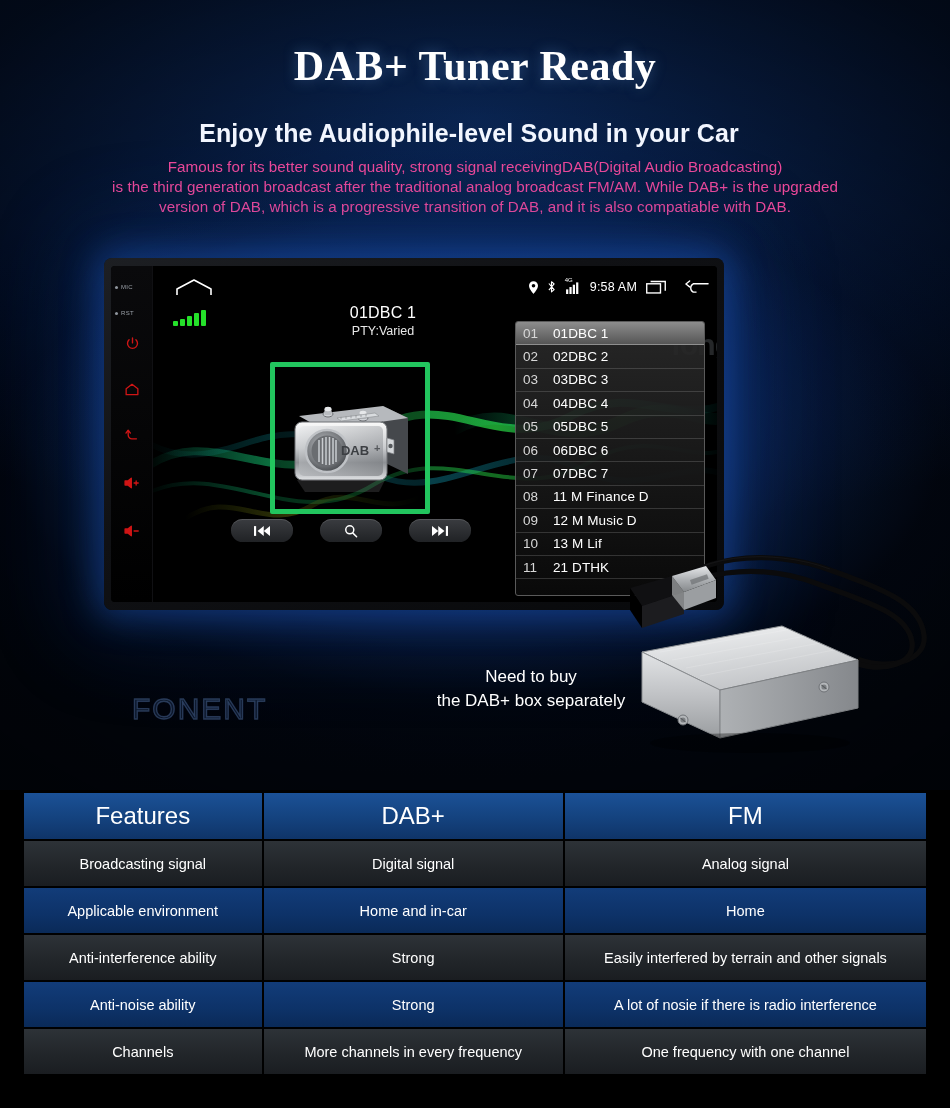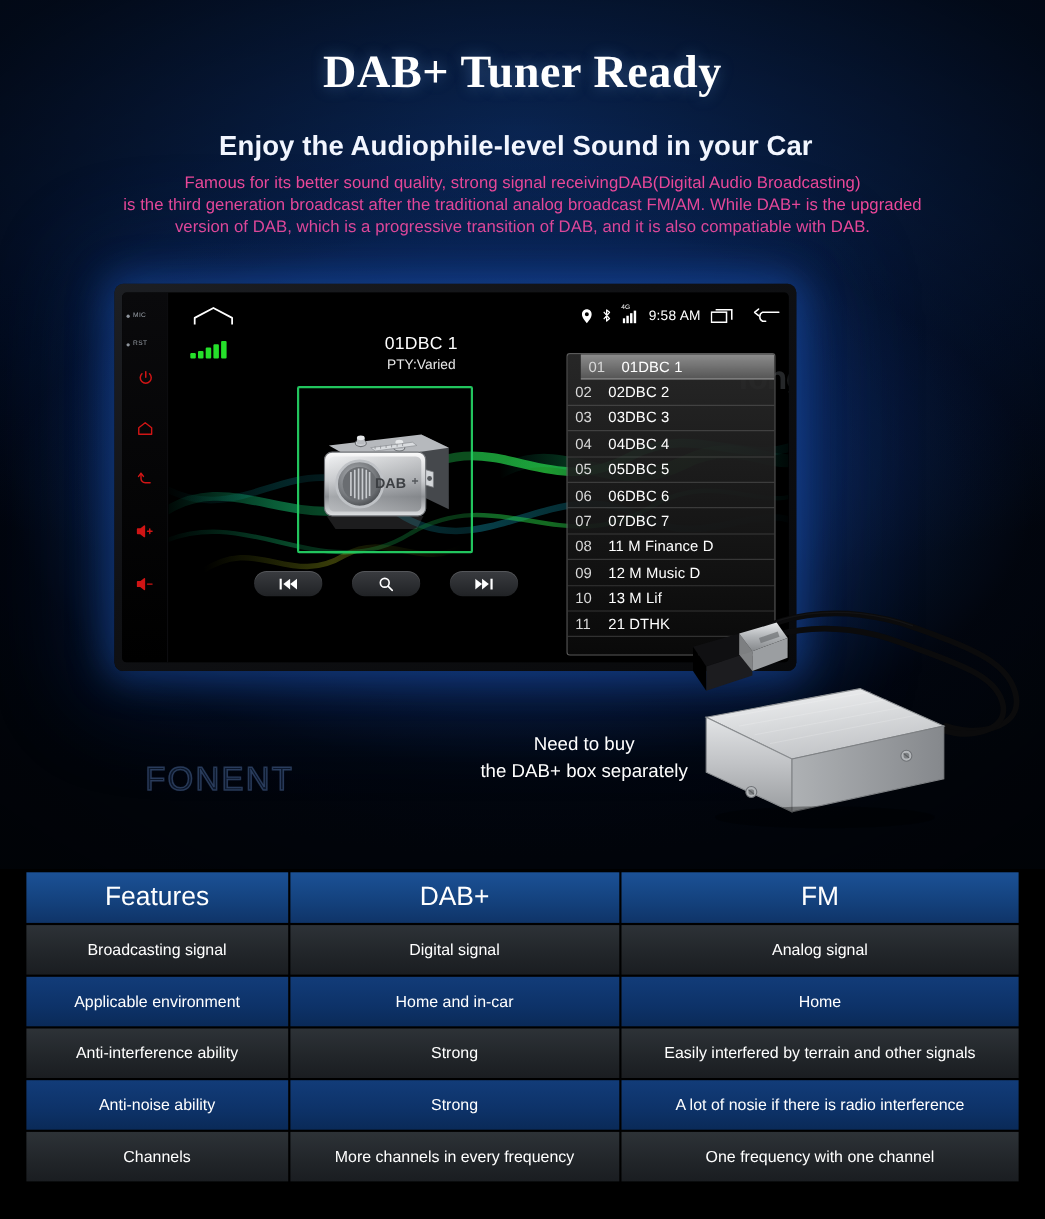--- a/index.html
+++ b/index.html
@@ -123,22 +123,22 @@
   .stationname {
     position: absolute; left: 110px; top: 38px; width: 240px;
     text-align: center; color: #fff; font-size: 16px; letter-spacing: .2px;
   }
   .pty {
     position: absolute; left: 110px; top: 58px; width: 240px;
     text-align: center; color: #e8e8e8; font-size: 12.5px;
   }
 
   .artbox {
-    position: absolute; left: 117px; top: 85px; width: 160px; height: 152px;
-    border: 2px solid #22c55e; background: rgba(0,0,0,.45); border-radius: 2px;
+    position: absolute; left: 117px; top: 96px; width: 160px; height: 152px;
+    border: 5px solid #22c55e; background: rgba(0,0,0,.45); border-radius: 2px;
     display:flex; align-items:center; justify-content:center; overflow:hidden;
   }
 
   .ctrlrow {
     position: absolute; left: 78px; top: 253px; width: 240px;
     display: flex; justify-content: space-between;
   }
   .ctrl {
     width: 62px; height: 23px; border-radius: 12px;
     background: linear-gradient(180deg,#3a3c40,#202225);
@@ -153,21 +153,20 @@
     border: 1px solid #5a5a5a; border-radius: 3px;
     overflow: hidden;
   }
   .st-row {
     height: 23.4px; display: flex; align-items: center;
     border-bottom: 1px solid rgba(150,150,150,.28);
     padding: 0 0 0 7px;
   }
   .st-row.sel {
     background: linear-gradient(180deg,#8d8d8d,#565656);
-    margin-left: 12px;
   }
   .st-idx { width: 30px; color: #d8d8d8; font-size: 13.5px; }
   .st-name { color: #fff; font-size: 13.5px; letter-spacing: .1px; }
 
   .wm-fongent {
     position: absolute; left: 518px; top: 62px;
     font-size: 30px; font-weight: 600; color: rgba(220,230,245,0.17);
     letter-spacing: -1px;
   }
 

